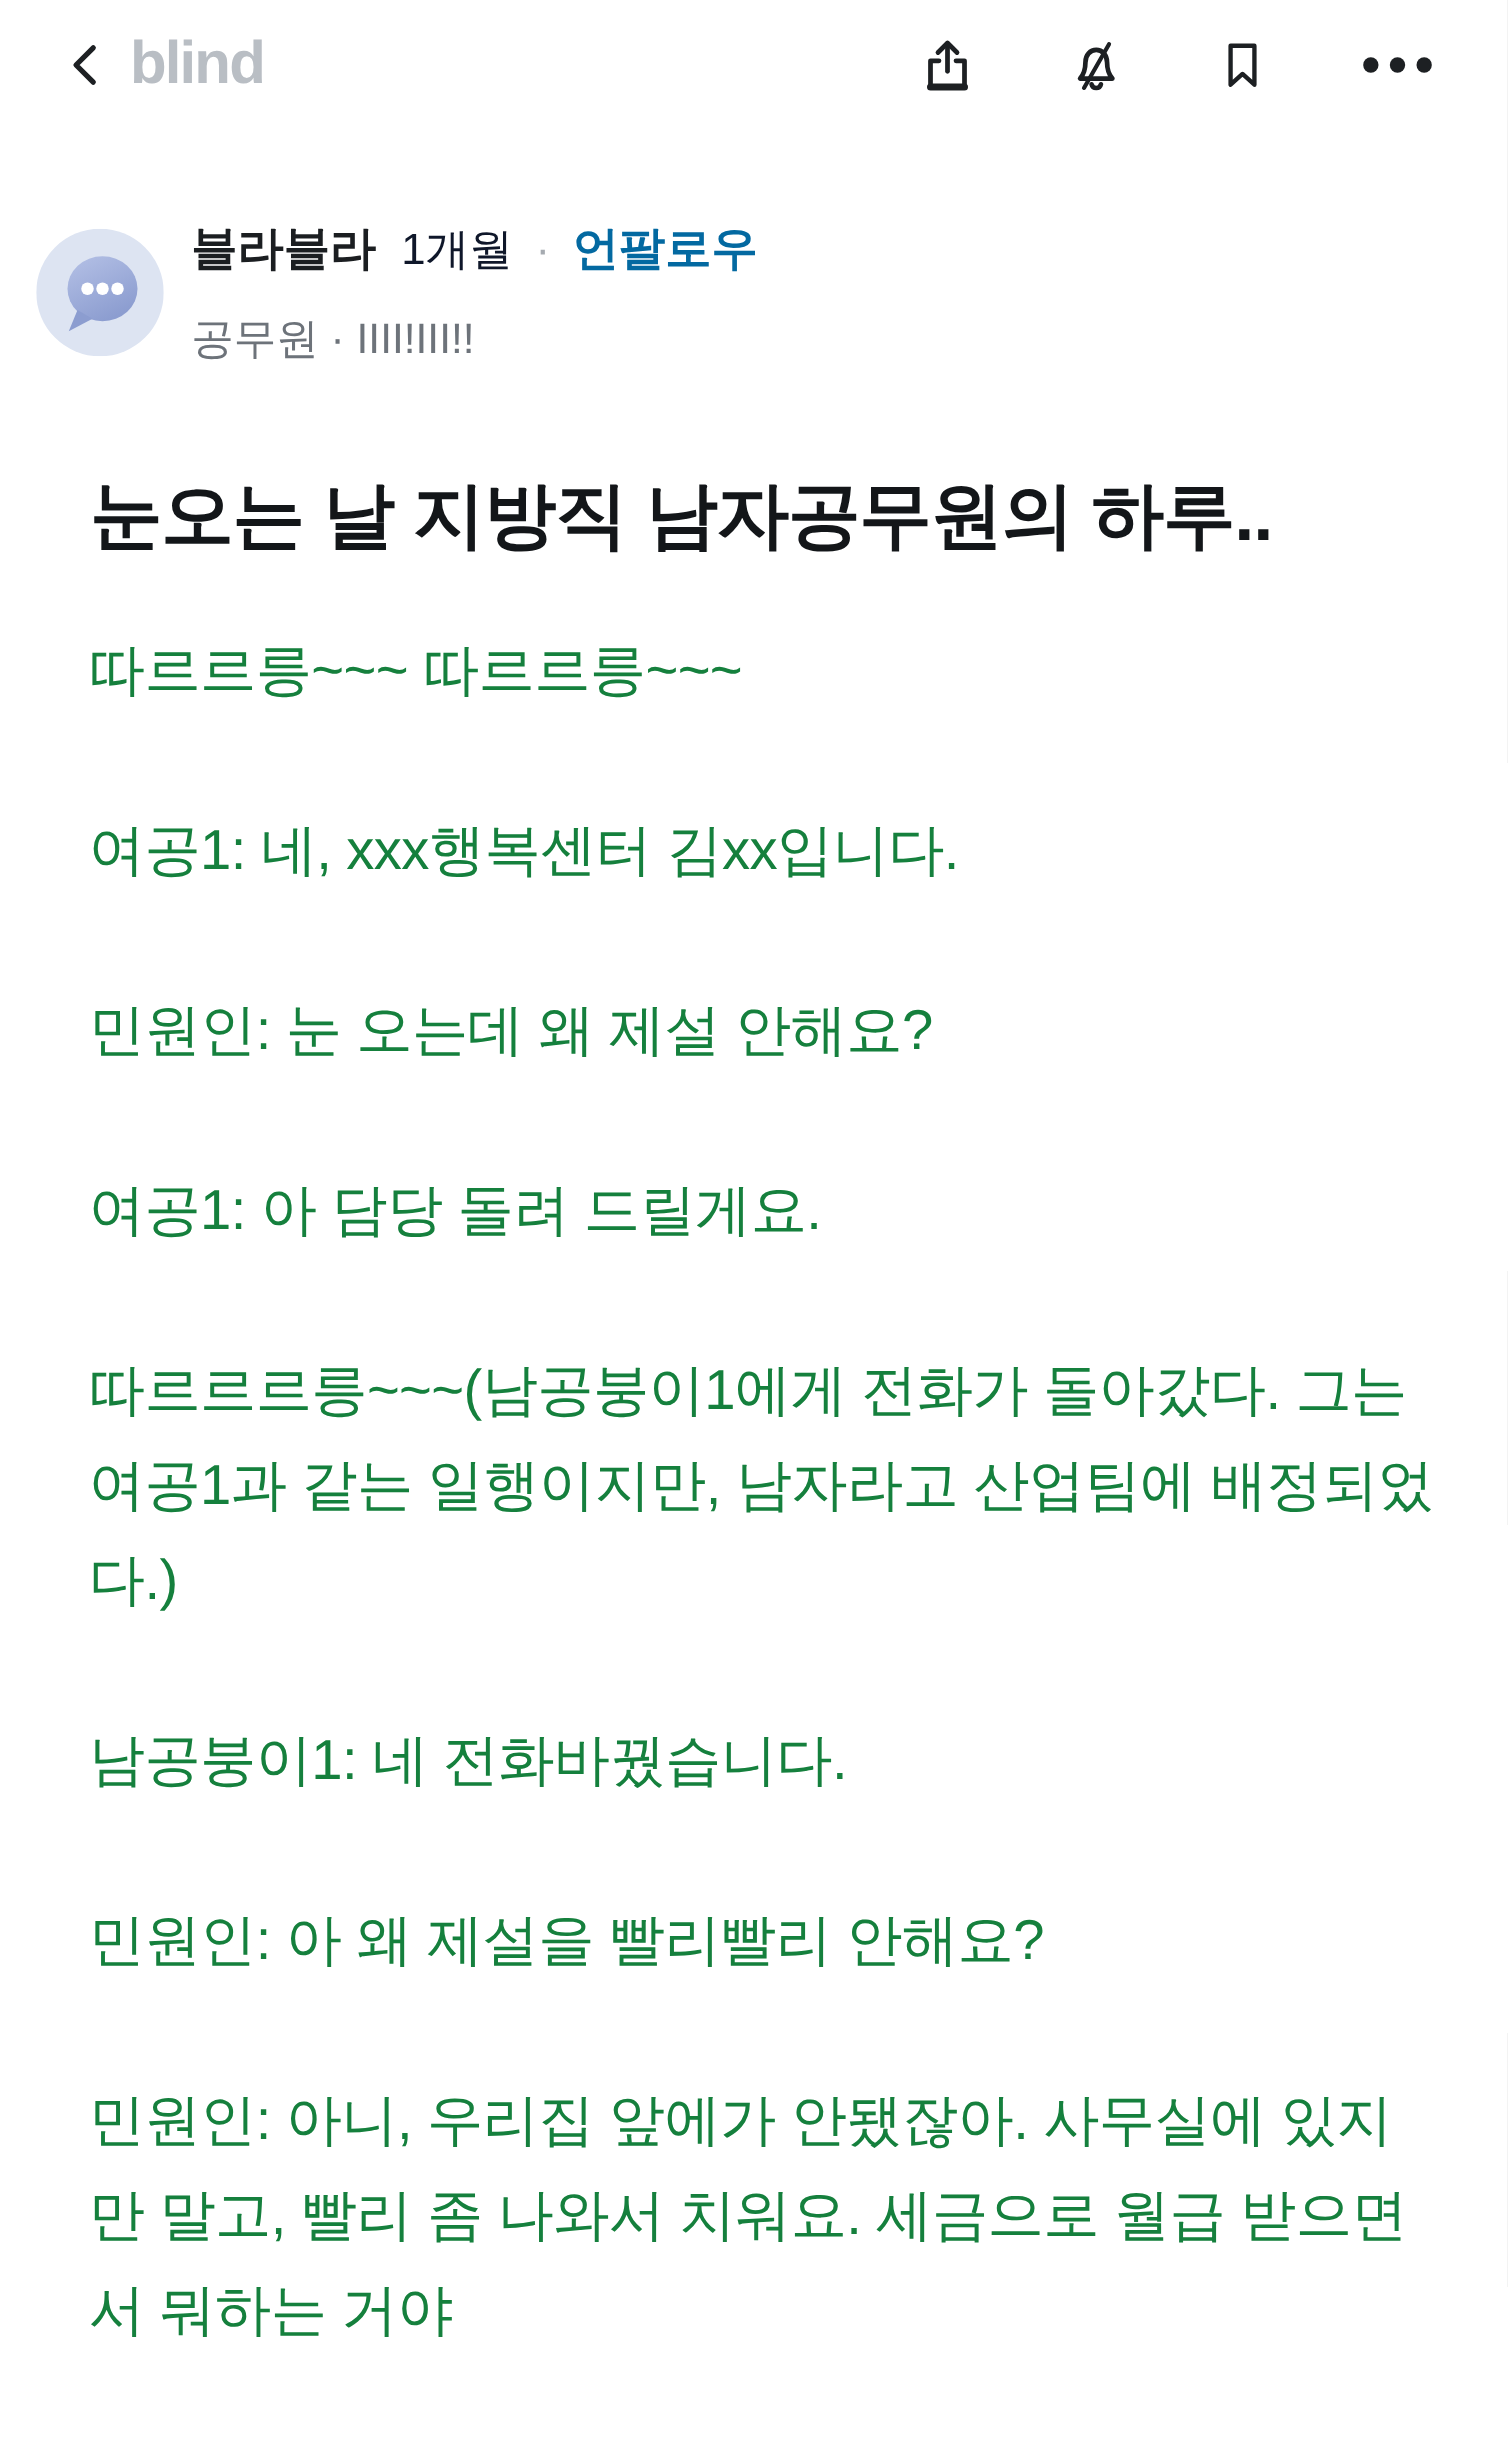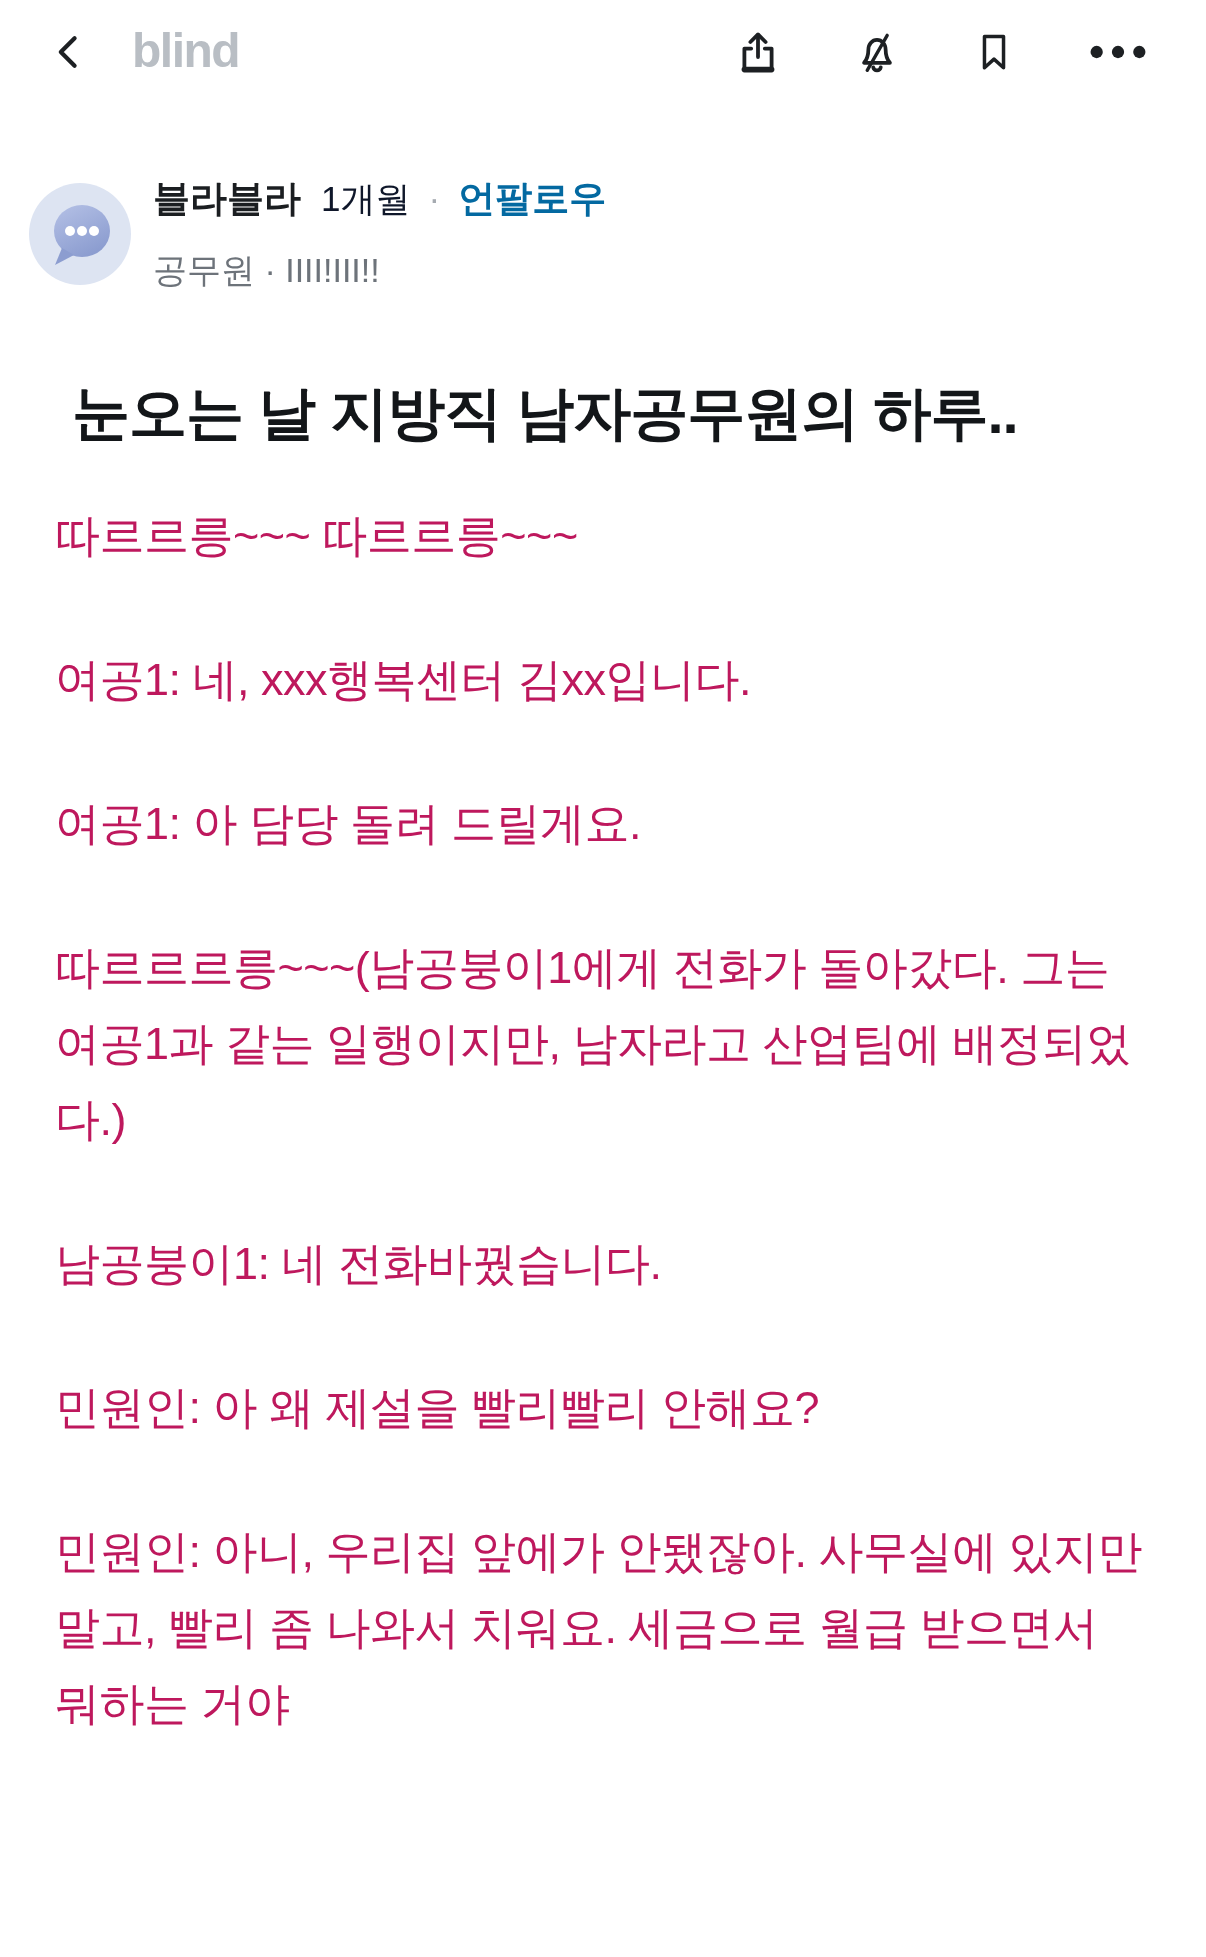--- a/index.html
+++ b/index.html
@@ -10,21 +10,20 @@
     background:#ffffff;
     overflow:hidden;
     font-family:"Liberation Sans","DejaVu Sans",sans-serif;
     color:#212428;
   }
   
   .topbar {
     height:104px;
     display:flex; align-items:center;
     padding:0 56px 0 48px;
-    gap:28px;
   }
   .icon-btn {
     background:none; border:none; padding:0; cursor:pointer;
     display:flex; align-items:center; justify-content:center;
   }
   .icon-btn svg { display:block; }
   .back { margin-right:12px; }
   .logo {
     font-size:48px; font-weight:bold; letter-spacing:-1.5px;
     color:#b9bec4;
@@ -56,24 +55,25 @@
     padding:0 72px;
     font-size:58px; font-weight:bold; letter-spacing:-1px;
     color:#131619;
     line-height:1.2;
   }
   
   .body { padding:0 55px; }
   .body p {
     font-size:45px;
     line-height:76px;
-    color:#be185d;
+    color:#15803d;
     margin-top:68px;
     word-break:normal;
     letter-spacing:-0.5px;
+    margin-left:16px;
   }
   .body p:first-child { margin-top:50px; }
 </style>
 </head>
 <body>
 
 <div class="page">
 
   <header class="topbar">
     <button class="icon-btn back">
@@ -139,20 +139,21 @@
       </div>
       <div class="line2">공무원 · IIII!III!!</div>
     </div>
   </section>
 
   <h1 class="title">눈오는 날 지방직 남자공무원의 하루..</h1>
 
   <article class="body">
     <p>따르르릉~~~ 따르르릉~~~</p>
     <p>여공1: 네, xxx행복센터 김xx입니다.</p>
+    <p>민원인: 눈 오는데 왜 제설 안해요?</p>
     <p>여공1: 아 담당 돌려 드릴게요.</p>
     <p>따르르르릉~~~(남공붕이1에게 전화가 돌아갔다. 그는 여공1과 같는 일행이지만, 남자라고 산업팀에 배정되었다.)</p>
     <p>남공붕이1: 네 전화바꿨습니다.</p>
     <p>민원인: 아 왜 제설을 빨리빨리 안해요?</p>
     <p>민원인: 아니, 우리집 앞에가 안됐잖아. 사무실에 있지만 말고, 빨리 좀 나와서 치워요. 세금으로 월급 받으면서 뭐하는 거야</p>
   </article>
 
 </div>
 
 </body></html>

